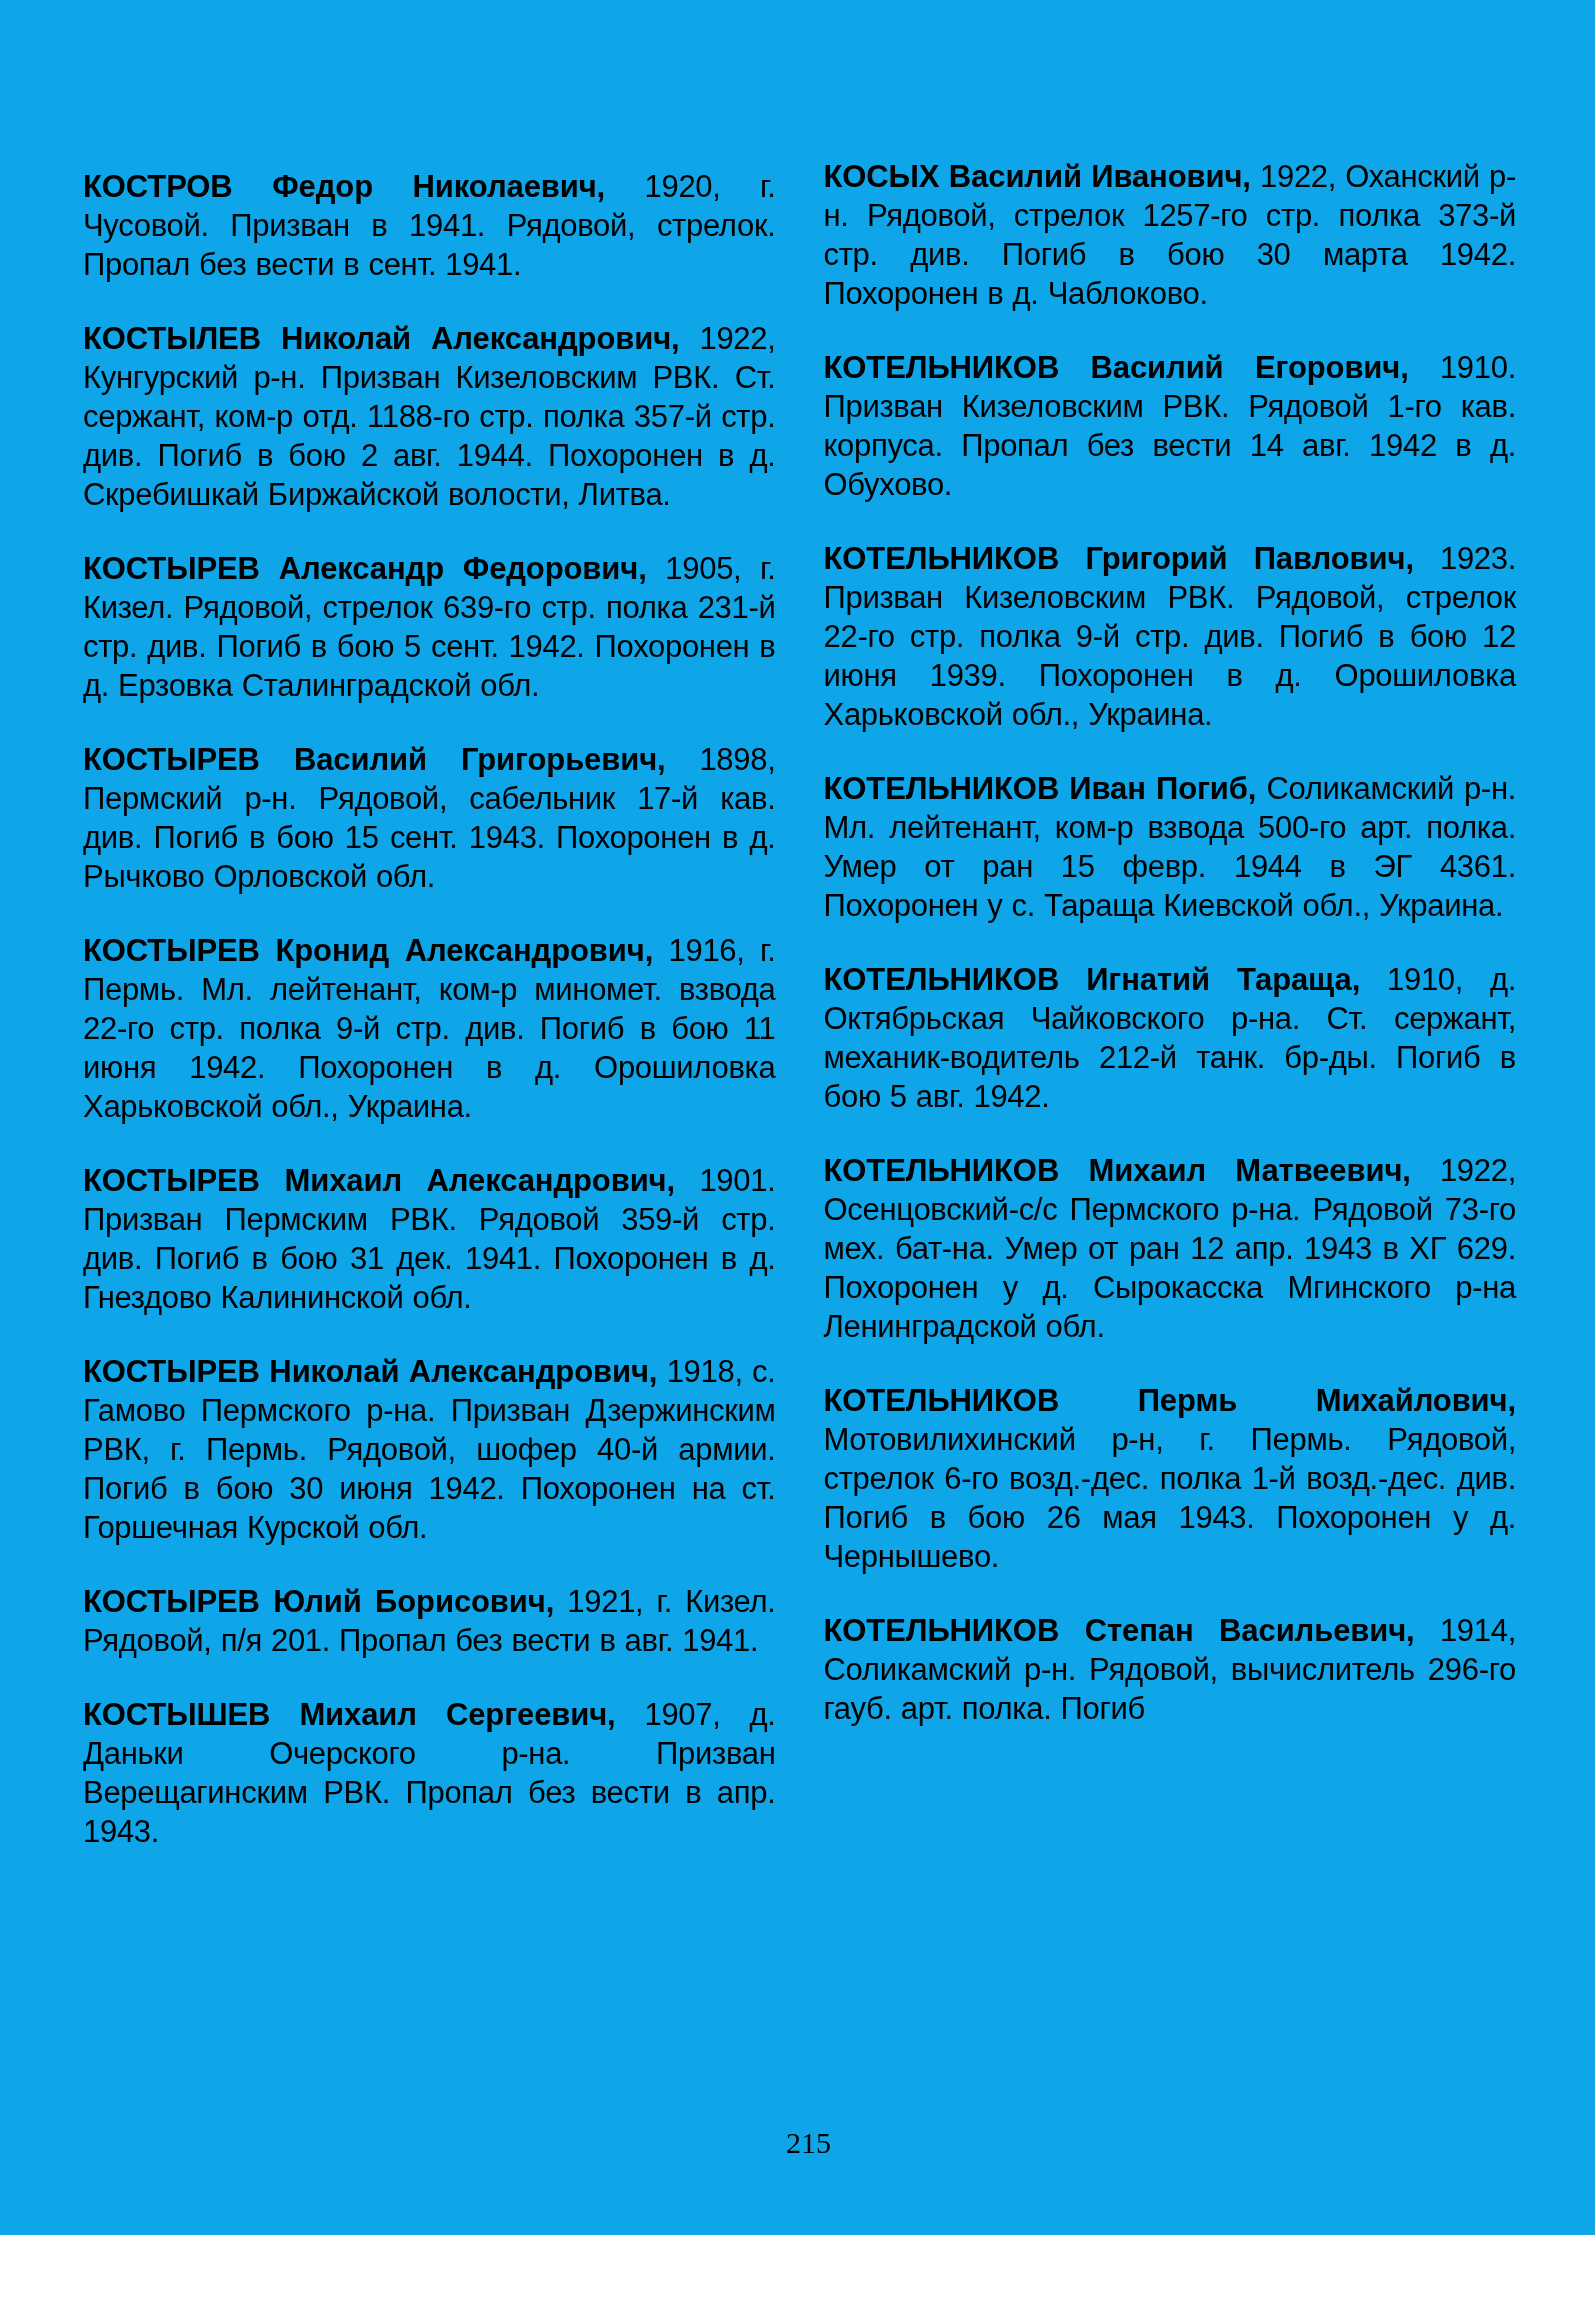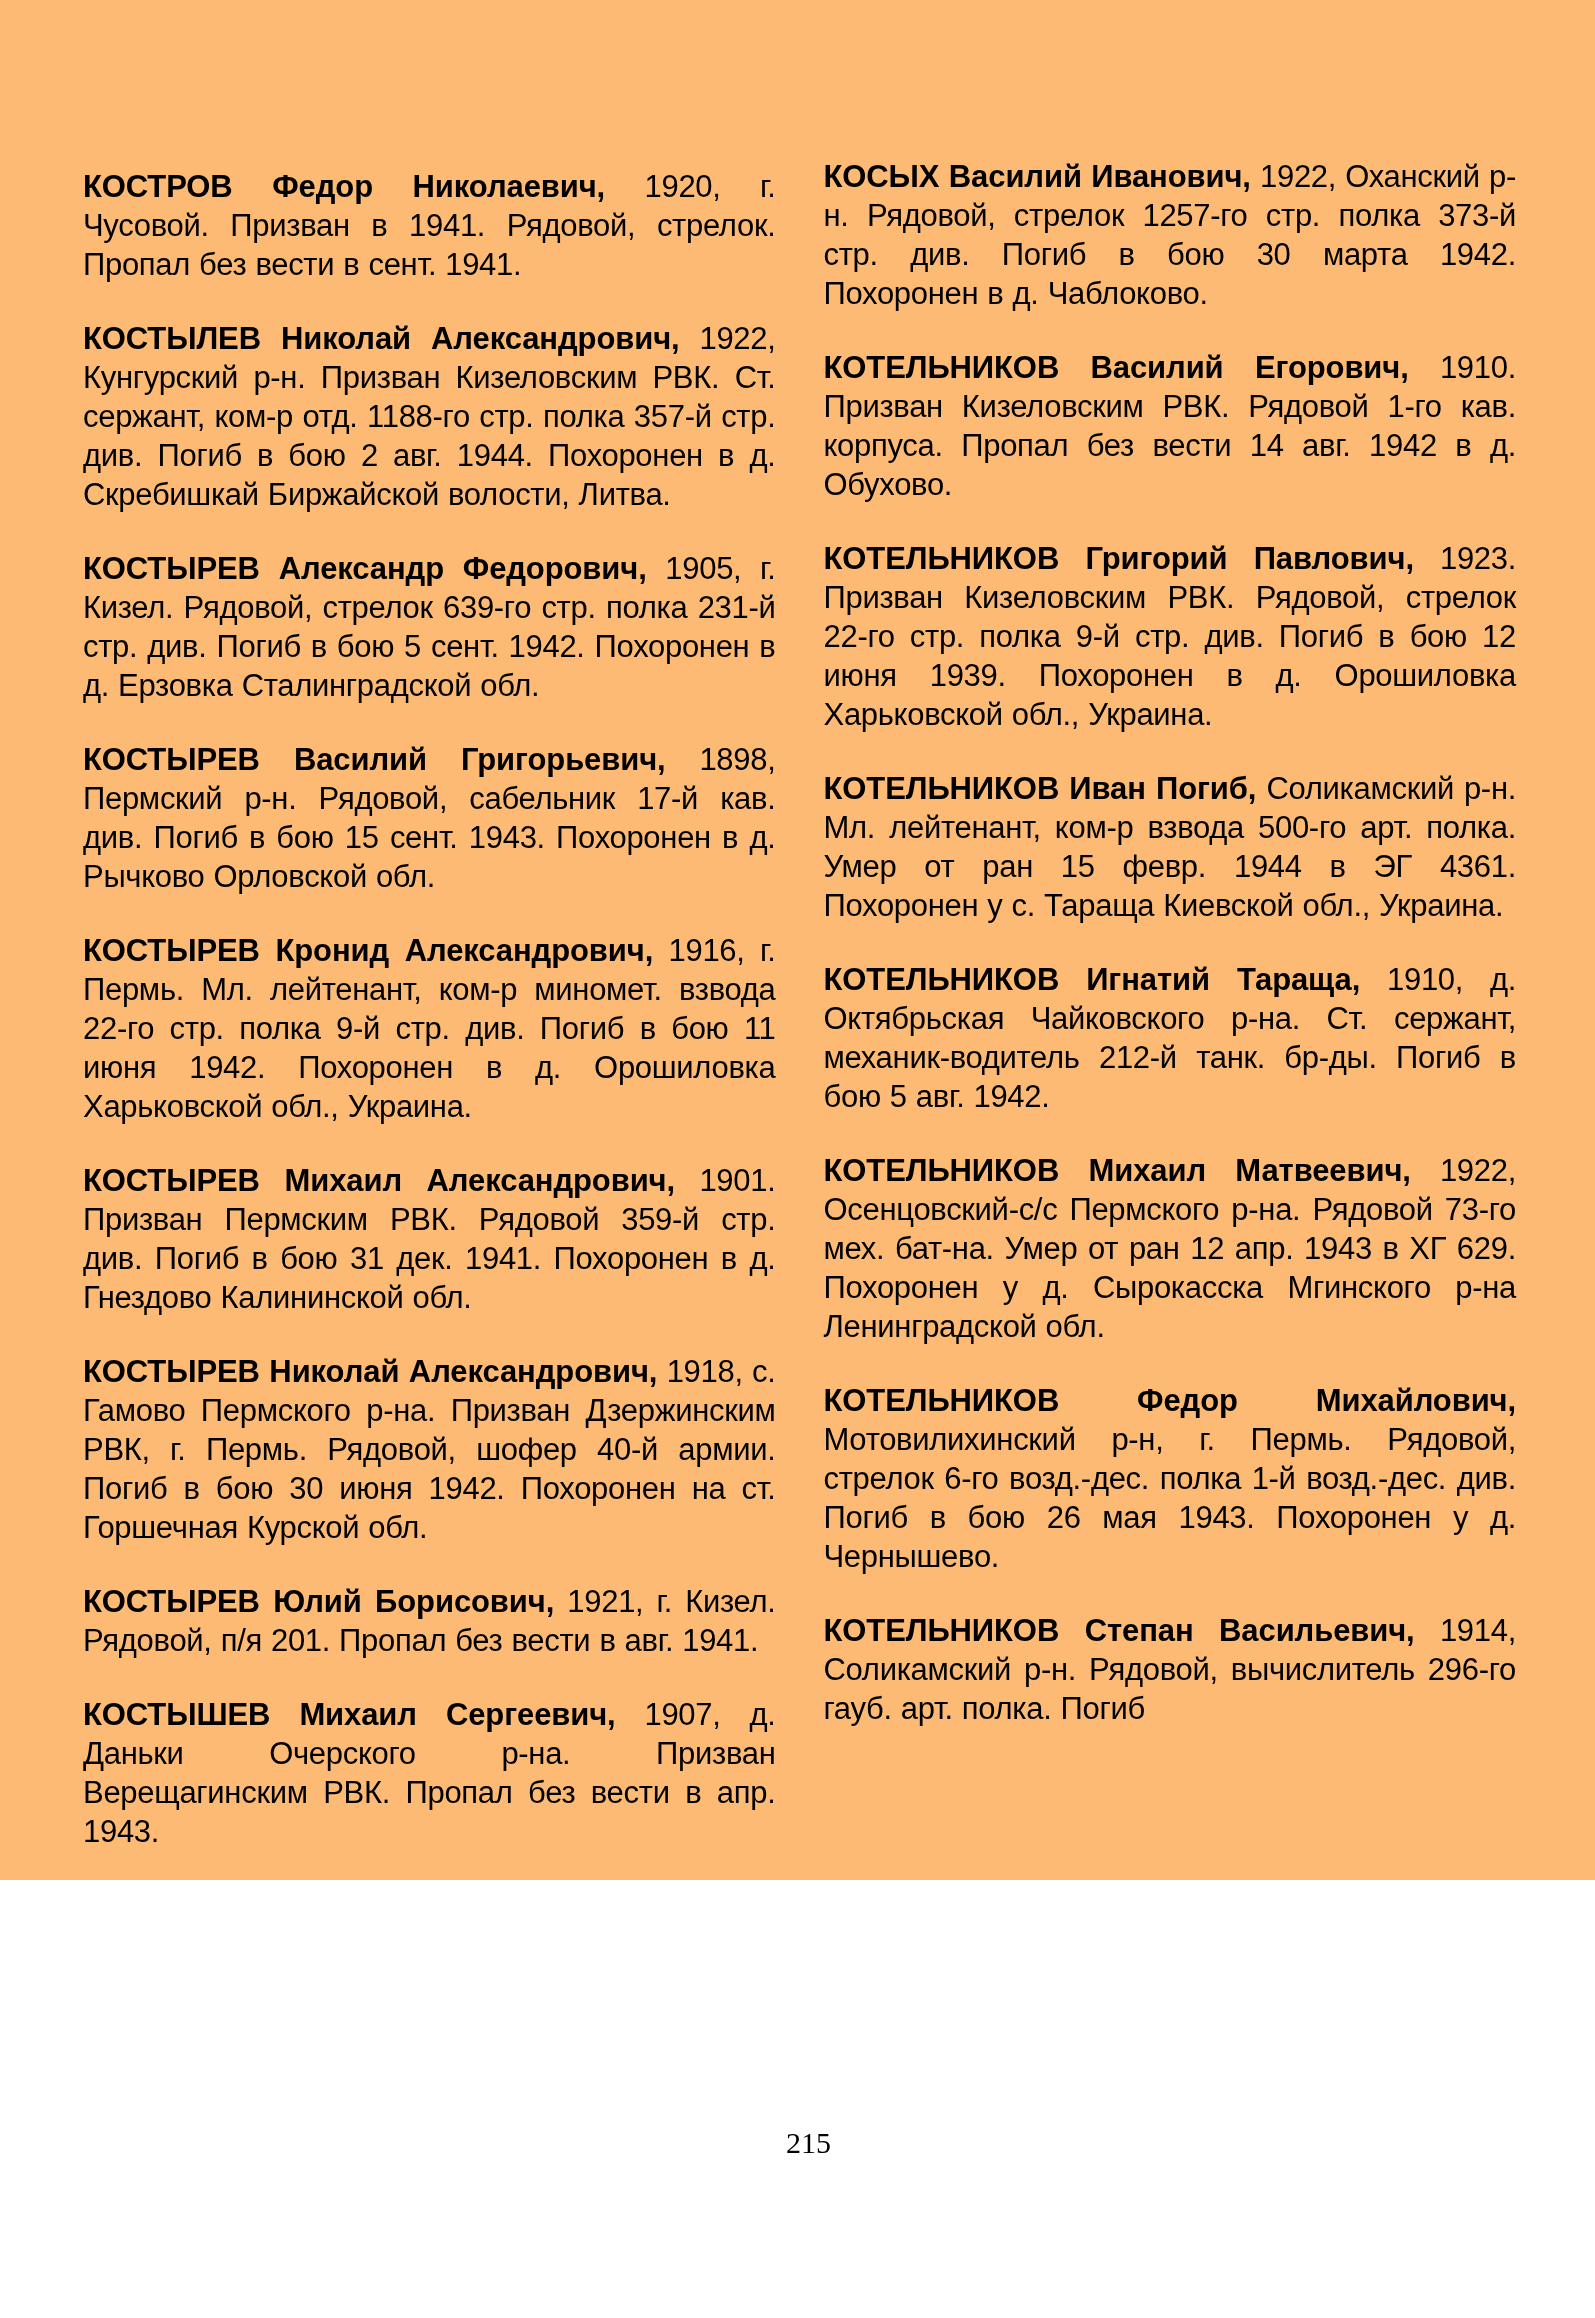--- a/index.html
+++ b/index.html
@@ -13,22 +13,22 @@
     position: relative;
     overflow: hidden;
     font-family: "Liberation Sans", sans-serif;
     color: #000000;
     -webkit-font-smoothing: antialiased;
   }
   .page {
     position: absolute;
     left: 0; top: 0;
     width: 1596px;
-    height: 1880px;
-    background: #fdba74;
+    height: 2235px;
+    background: #0ea5e9;
   }
   .columns {
     position: absolute;
     left: 83px;
     top: 167px;
     width: 1433px;
     display: flex;
     gap: 48px;
   }
   .col {
@@ -83,21 +83,21 @@
       <p class="entry"><b class="nm">КОСТЫШЕВ Михаил Сергеевич,</b> <span>1907, д. Даньки Очерского р-на. Призван Верещагинским РВК. Пропал без вести в апр. 1943.</span></p>
     </div>
 
     <div class="col right">
       <p class="entry"><b class="nm">КОСЫХ Василий Иванович,</b> <span>1922, Оханский р-н. Рядовой, стрелок 1257-го стр. полка 373-й стр. див. Погиб в бою 30 марта 1942. Похоронен в д. Чаблоково.</span></p>
       <p class="entry"><b class="nm">КОТЕЛЬНИКОВ Василий Егорович,</b> <span>1910. Призван Кизеловским РВК. Рядовой 1-го кав. корпуса. Пропал без вести 14 авг. 1942 в д. Обухово.</span></p>
       <p class="entry"><b class="nm">КОТЕЛЬНИКОВ Григорий Павлович,</b> <span>1923. Призван Кизеловским РВК. Рядовой, стрелок 22-го стр. полка 9-й стр. див. Погиб в бою 12 июня 1939. Похоронен в д. Орошиловка Харьковской обл., Украина.</span></p>
       <p class="entry"><b class="nm">КОТЕЛЬНИКОВ Иван Погиб,</b> <span>Соликамский р-н. Мл. лейтенант, ком-р взвода 500-го арт. полка. Умер от ран 15 февр. 1944 в ЭГ 4361. Похоронен у с. Тараща Киевской обл., Украина.</span></p>
       <p class="entry"><b class="nm">КОТЕЛЬНИКОВ Игнатий Тараща,</b> <span>1910, д. Октябрьская Чайковского р-на. Ст. сержант, механик-водитель 212-й танк. бр-ды. Погиб в бою 5 авг. 1942.</span></p>
       <p class="entry"><b class="nm">КОТЕЛЬНИКОВ Михаил Матвеевич,</b> <span>1922, Осенцовский-с/с Пермского р-на. Рядовой 73-го мех. бат-на. Умер от ран 12 апр. 1943 в ХГ 629. Похоронен у д. Сырокасска Мгинского р-на Ленинградской обл.</span></p>
-      <p class="entry"><b class="nm">КОТЕЛЬНИКОВ Федор Михайлович,</b> <span>Мотовилихинский р-н, г. Пермь. Рядовой, стрелок 6-го возд.-дес. полка 1-й возд.-дес. див. Погиб в бою 26 мая 1943. Похоронен у д. Чернышево.</span></p>
+      <p class="entry"><b class="nm">КОТЕЛЬНИКОВ Пермь Михайлович,</b> <span>Мотовилихинский р-н, г. Пермь. Рядовой, стрелок 6-го возд.-дес. полка 1-й возд.-дес. див. Погиб в бою 26 мая 1943. Похоронен у д. Чернышево.</span></p>
       <p class="entry"><b class="nm">КОТЕЛЬНИКОВ Степан Васильевич,</b> <span>1914, Соликамский р-н. Рядовой, вычислитель 296-го гауб. арт. полка. Погиб</span></p>
     </div>
 
   </div>
 
   <div class="pageno">215</div>
 
 </div>
 
 

